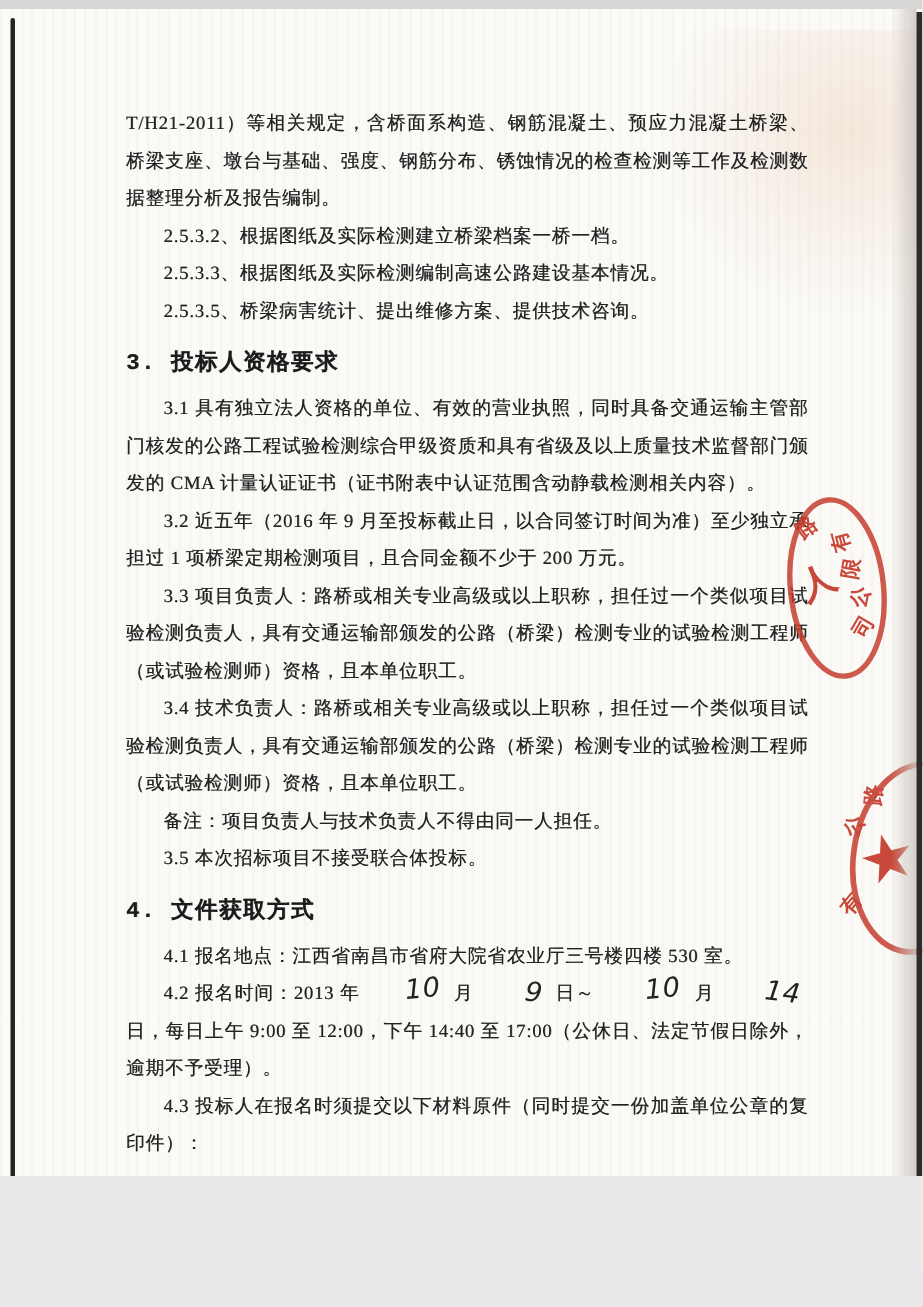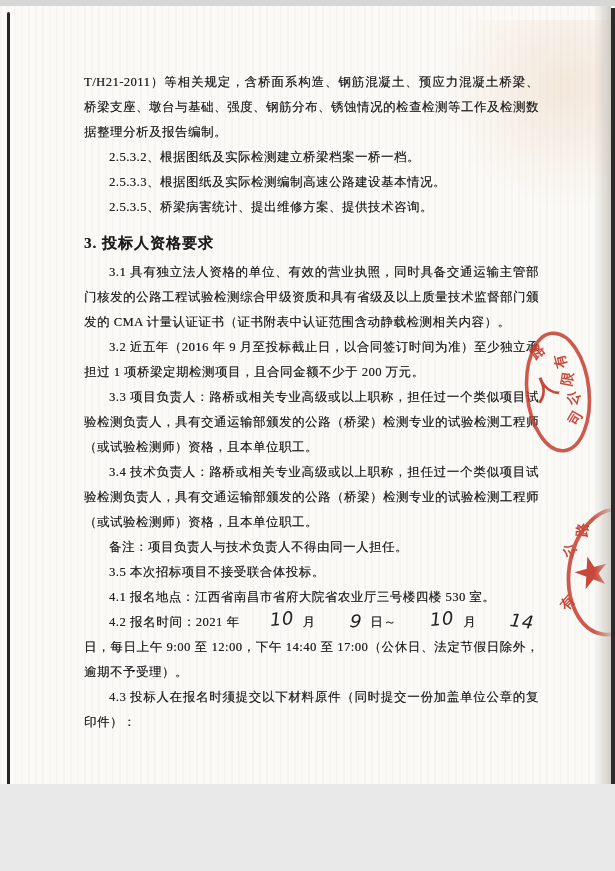--- a/index.html
+++ b/index.html
@@ -30,21 +30,21 @@
     color:#222;font-size:12.5px;line-height:25px;
     letter-spacing:0.5px;
     text-shadow:0.3px 0 0 rgba(0,0,0,0.55);
   }
   .para{margin:0;text-align:justify;}
   .ind{text-indent:2em;}
   .cont{text-indent:0;}
   .sec-heading{
     margin:12px 0 6px 0;font-size:15px;line-height:22px;font-weight:bold;
     letter-spacing:1px;color:#1b1b1b;
-    font-family:Liberation Serif, serif;
+    font-family:Liberation Mono, monospace;
   }
   .hw{
     display:inline-block;font-family:"DejaVu Sans",sans-serif;
     font-style:italic;font-weight:500;font-size:18px;line-height:18px;
     transform:rotate(-5deg);padding:0 5px;text-shadow:none;
   }
   .hw2{transform:rotate(7deg);}
   .seal{position:absolute;z-index:3;pointer-events:none;filter:blur(0.35px);opacity:0.92;}
   .seal-1{left:512px;top:322px;}
   .seal-2{left:552px;top:490px;}
@@ -63,22 +63,23 @@
     <p class="para ind">2.5.3.5、桥梁病害统计、提出维修方案、提供技术咨询。</p>
 
     <h3 class="sec-heading">3. 投标人资格要求</h3>
     <p class="para ind">3.1 具有独立法人资格的单位、有效的营业执照，同时具备交通运输主管部门核发的公路工程试验检测综合甲级资质和具有省级及以上质量技术监督部门颁发的 CMA 计量认证证书（证书附表中认证范围含动静载检测相关内容）。</p>
     <p class="para ind">3.2 近五年（2016 年 9 月至投标截止日，以合同签订时间为准）至少独立承担过 1 项桥梁定期检测项目，且合同金额不少于 200 万元。</p>
     <p class="para ind">3.3 项目负责人：路桥或相关专业高级或以上职称，担任过一个类似项目试验检测负责人，具有交通运输部颁发的公路（桥梁）检测专业的试验检测工程师（或试验检测师）资格，且本单位职工。</p>
     <p class="para ind">3.4 技术负责人：路桥或相关专业高级或以上职称，担任过一个类似项目试验检测负责人，具有交通运输部颁发的公路（桥梁）检测专业的试验检测工程师（或试验检测师）资格，且本单位职工。</p>
     <p class="para ind">备注：项目负责人与技术负责人不得由同一人担任。</p>
     <p class="para ind">3.5 本次招标项目不接受联合体投标。</p>
 
+    <h3 class="sec-heading">4. 文件获取方式</h3>
     <p class="para ind">4.1 报名地点：江西省南昌市省府大院省农业厅三号楼四楼 530 室。</p>
-    <p class="para ind"><span>4.2 报名时间：2021 年</span><span class="hw">10</span><span> 月 </span><span class="hw hw2">9</span><span> 日～ </span><span class="hw">10</span><span> 月 </span><span class="hw hw2">14</span><span> 日，每日上午 9:00 至 12:00，下午 14:40 至 17:00（公休日、法定节假日除外，逾期不予受理）。</span></p>
+    <p class="para ind"><span>4.2 报名时间：2013 年</span><span class="hw">10</span><span> 月 </span><span class="hw hw2">9</span><span> 日～ </span><span class="hw">10</span><span> 月 </span><span class="hw hw2">14</span><span> 日，每日上午 9:00 至 12:00，下午 14:40 至 17:00（公休日、法定节假日除外，逾期不予受理）。</span></p>
     <p class="para ind">4.3 投标人在报名时须提交以下材料原件（同时提交一份加盖单位公章的复印件）：</p>
   </div>
 
   <svg class="seal seal-1" width="130" height="150" viewBox="0 0 130 150">
     <g fill="none" stroke="#c43a2b" stroke-width="3.6" opacity="0.9">
       <ellipse cx="46" cy="70" rx="31" ry="59" transform="rotate(-6 46 70)"></ellipse>
     </g>
     <g fill="#c43a2b" font-family="Liberation Serif,serif" font-weight="bold" font-size="14" text-anchor="middle">
       <text x="26" y="34" transform="rotate(-38 26 30)">路</text>
       <text x="49" y="43" transform="rotate(-105 49 39)">有</text>

